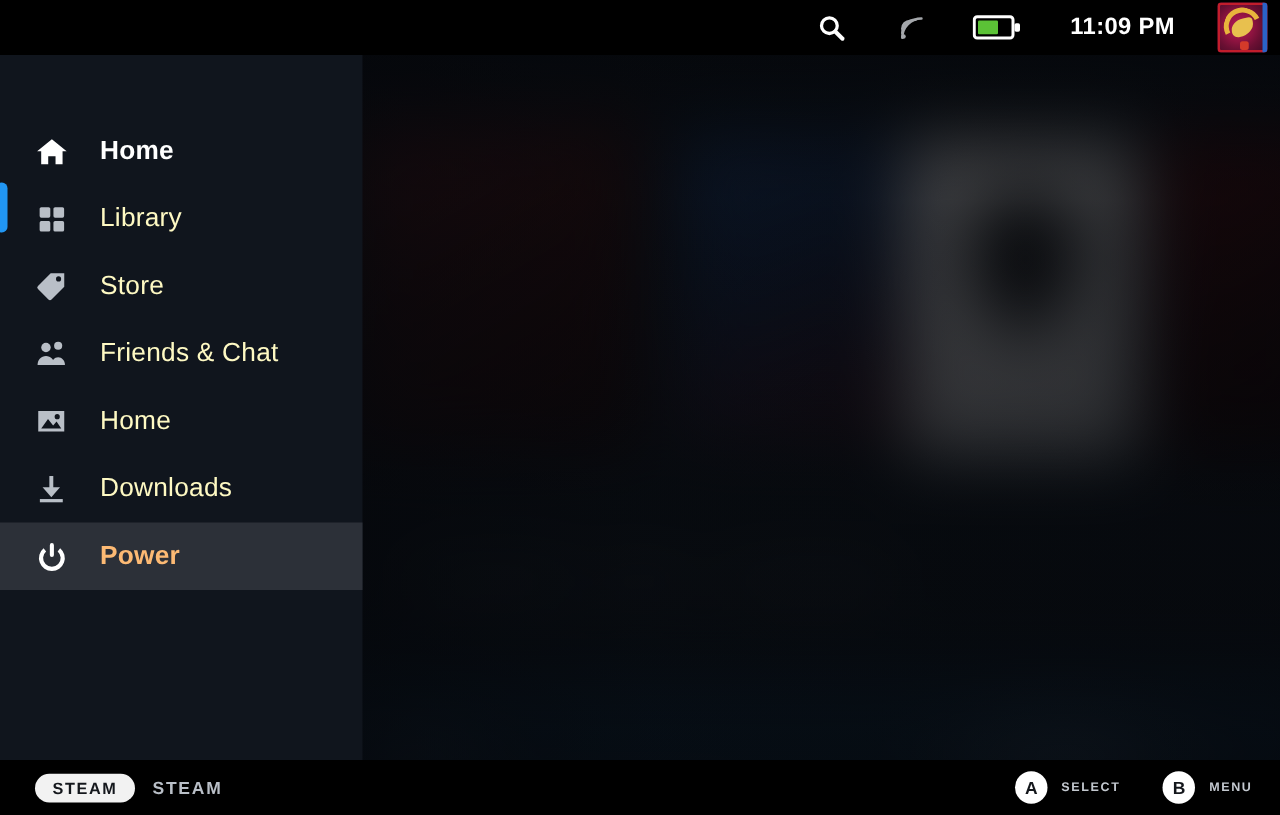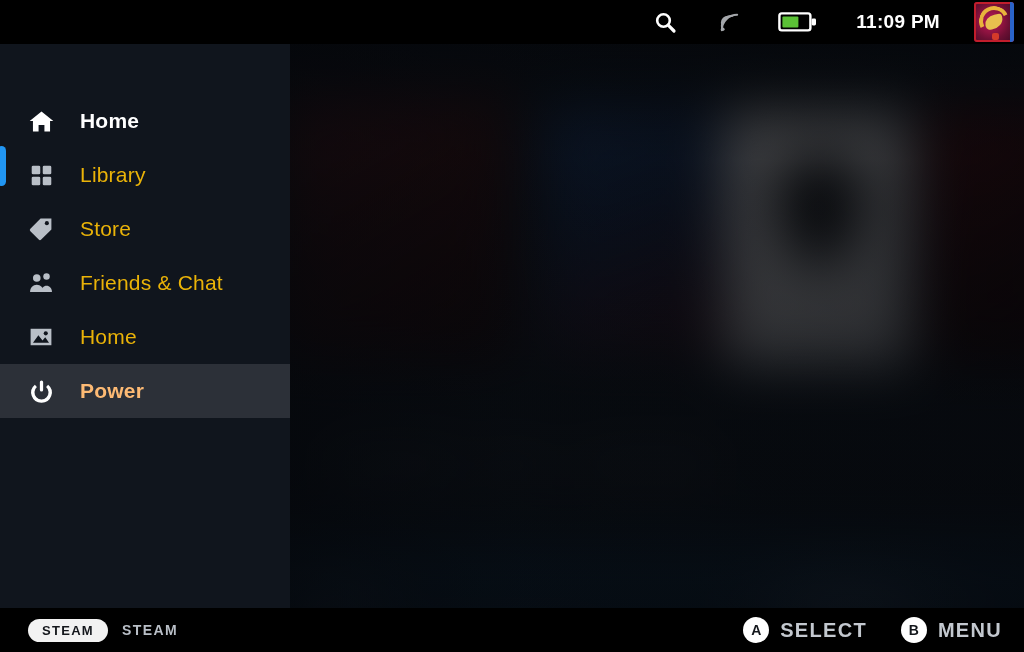--- a/index.html
+++ b/index.html
@@ -100,21 +100,21 @@
     padding-left:24px;
   }
   .nav-item .ico {
     width:34px; height:34px;
     display:flex; align-items:center; justify-content:center;
     flex:0 0 34px;
     margin-right:22px;
   }
   .nav-item .lbl {
     font-size:21px;
-    color:#eab308;
+    color:#fef9c3;
     letter-spacing:0.2px;
     white-space:nowrap;
   }
   .nav-item.active .lbl { color:#ffffff; font-weight:bold; }
   .nav-item.active .ico svg { fill:#ffffff; }
   .nav-item.selected { background:#2c3038; }
   .nav-item.selected .lbl { color:#fdba74; font-weight:bold; }
   .nav-item.selected .ico svg { fill:#ffffff; }
   .nav-item .ico svg { fill:#b9bfc7; }
   #focus-pill {
@@ -148,21 +148,21 @@
   }
   .hint { display:flex; align-items:center; margin-left:34px; }
   .btnglyph {
     width:26px; height:26px; border-radius:50%;
     background:#ffffff; color:#14171c;
     font-size:14px; font-weight:bold;
     display:flex; align-items:center; justify-content:center;
     margin-right:11px;
   }
   .hint-label {
-    color:#c3c8cf; font-size:20px; font-weight:bold; letter-spacing:1.3px;
+    color:#c3c8cf; font-size:10px; font-weight:bold; letter-spacing:1.3px;
   }
 </style>
 </head>
 <body>
 
 <div id="screen">
 
   <div id="bg-layer">
     <div id="bg-blur">
       <div class="bgcap" style="left:320px; top:130px; width:230px; height:270px; background:linear-gradient(150deg,#6b2028 0%,#3a1418 45%,#1b0d12 100%);"></div>
@@ -268,20 +268,30 @@
       <span class="ico">
         <svg viewBox="0 0 24 24" width="26" height="26">
           <path d="M2.4 4.4 L21.6 4.4 L21.6 19.6 L2.4 19.6 Z"></path>
           <path d="M4.6 17.4 L9.6 10.4 L13.4 15.2 L15.9 12.2 L19.4 17.4 Z" fill="#10151d"></path>
           <circle cx="16.4" cy="8.6" r="1.9" fill="#10151d"></circle>
         </svg>
       </span>
       <span class="lbl">Home</span>
     </div>
 
+    <div class="nav-item">
+      <span class="ico">
+        <svg viewBox="0 0 24 24" width="26" height="26">
+          <rect x="10.6" y="2.6" width="2.9" height="9.6"></rect>
+          <path d="M5.6 10.8 L12.05 18.2 L18.5 10.8 Z"></path>
+          <rect x="3.6" y="19.6" width="16.9" height="2.4"></rect>
+        </svg>
+      </span>
+      <span class="lbl">Downloads</span>
+    </div>
 
 
     <div class="nav-item selected">
       <span class="ico">
         <svg viewBox="0 0 24 24" width="27" height="27">
           <path d="M12 2.2 A1.45 1.45 0 0 1 13.45 3.65 L13.45 10.6 A1.45 1.45 0 0 1 10.55 10.6 L10.55 3.65 A1.45 1.45 0 0 1 12 2.2 Z"></path>
           <path d="M12 22 A9.1 9.1 0 0 1 6.1 5.9 L7.9 8.1 A6.25 6.25 0 1 0 16.1 8.1 L17.9 5.9 A9.1 9.1 0 0 1 12 22 Z"></path>
         </svg>
       </span>
       <span class="lbl">Power</span>

